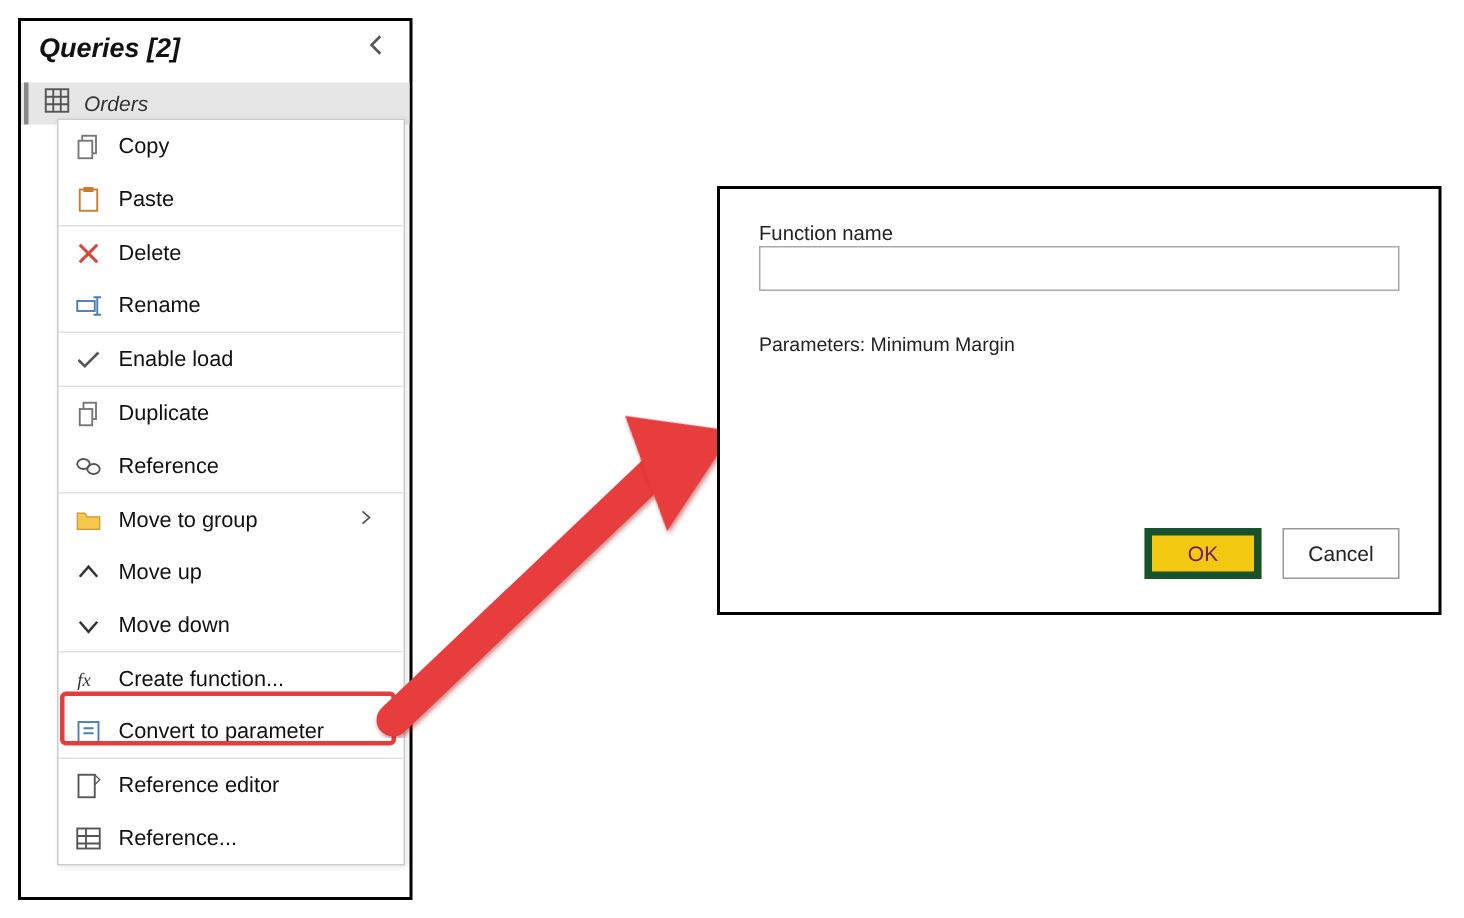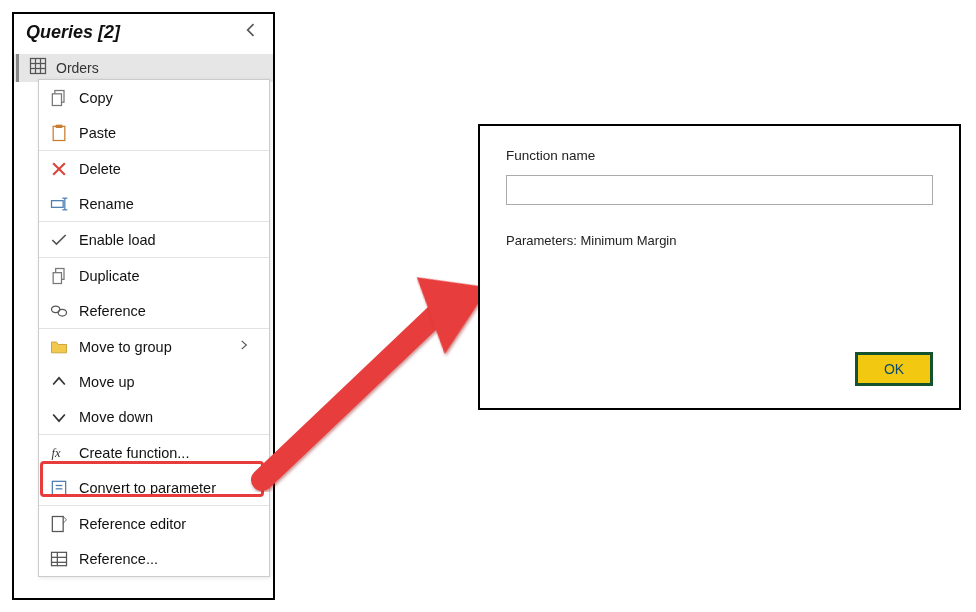--- a/index.html
+++ b/index.html
@@ -115,21 +115,21 @@
     }
     .dialog-title {
       font-size: 22px;
       font-weight: 600;
       color: #111;
       margin-bottom: 28px;
     }
     .field-label {
       font-size: 13.5px;
       color: #222;
-      margin-bottom: 12px;
+      margin-bottom: 1px;
     }
     .text-input {
       width: 100%;
       height: 30px;
       border: 1px solid #aaa;
       padding: 4px 6px;
       font-size: 14px;
     }
     .params-text {
       font-size: 13px;
@@ -150,22 +150,22 @@
       background: #fff;
       font-size: 14px;
       color: #222;
       cursor: pointer;
       display: flex;
       align-items: center;
       justify-content: center;
     }
     .btn-primary {
       background: #f2c811;
-      border: 3px solid #14532d;
-      color: #0c4a6e;
+      border: 5px solid #14532d;
+      color: #701a75;
     }
     
     .arrow-svg {
       position: absolute;
       top: 262px;
       left: 244px;
       width: 250px;
       height: 230px;
       pointer-events: none;
     }
@@ -180,21 +180,21 @@
 
 <div class="queries-panel">
   <div class="panel-header">
     <div class="panel-title">Queries [2]</div>
     <div class="panel-collapse">
       <svg class="ico" viewBox="0 0 24 24">
           <path d="M15 5l-7 7 7 7" fill="none" stroke="#555" stroke-width="2"></path>
         </svg>
     </div>
   </div>
-  <div class="query-item" style="position:relative;">
+  <div class="query-item" style="position:relative;font-style:italic;">
     <div class="left-bar"></div>
     <span>
       <svg class="ico" viewBox="0 0 24 24">
           <rect x="3" y="3" width="18" height="18" fill="none" stroke="#555" stroke-width="1.5"></rect>
           <line x1="3" y1="9" x2="21" y2="9" stroke="#555" stroke-width="1.5"></line>
           <line x1="3" y1="15" x2="21" y2="15" stroke="#555" stroke-width="1.5"></line>
           <line x1="9" y1="3" x2="9" y2="21" stroke="#555" stroke-width="1.5"></line>
           <line x1="15" y1="3" x2="15" y2="21" stroke="#555" stroke-width="1.5"></line>
         </svg>
     </span>
@@ -355,14 +355,17 @@
 </svg>
 
 <div class="dialog">
   <div class="field-label">Function name</div>
   <input type="text" class="text-input" value="" style="">
   <div class="params-text">Parameters: Minimum Margin</div>
   <div class="dialog-buttons">
     <button class="btn btn-primary">
       <span>OK</span>
     </button>
+    <button class="btn">
+      <span>Cancel</span>
+    </button>
   </div>
 </div>
 
 </body></html>

